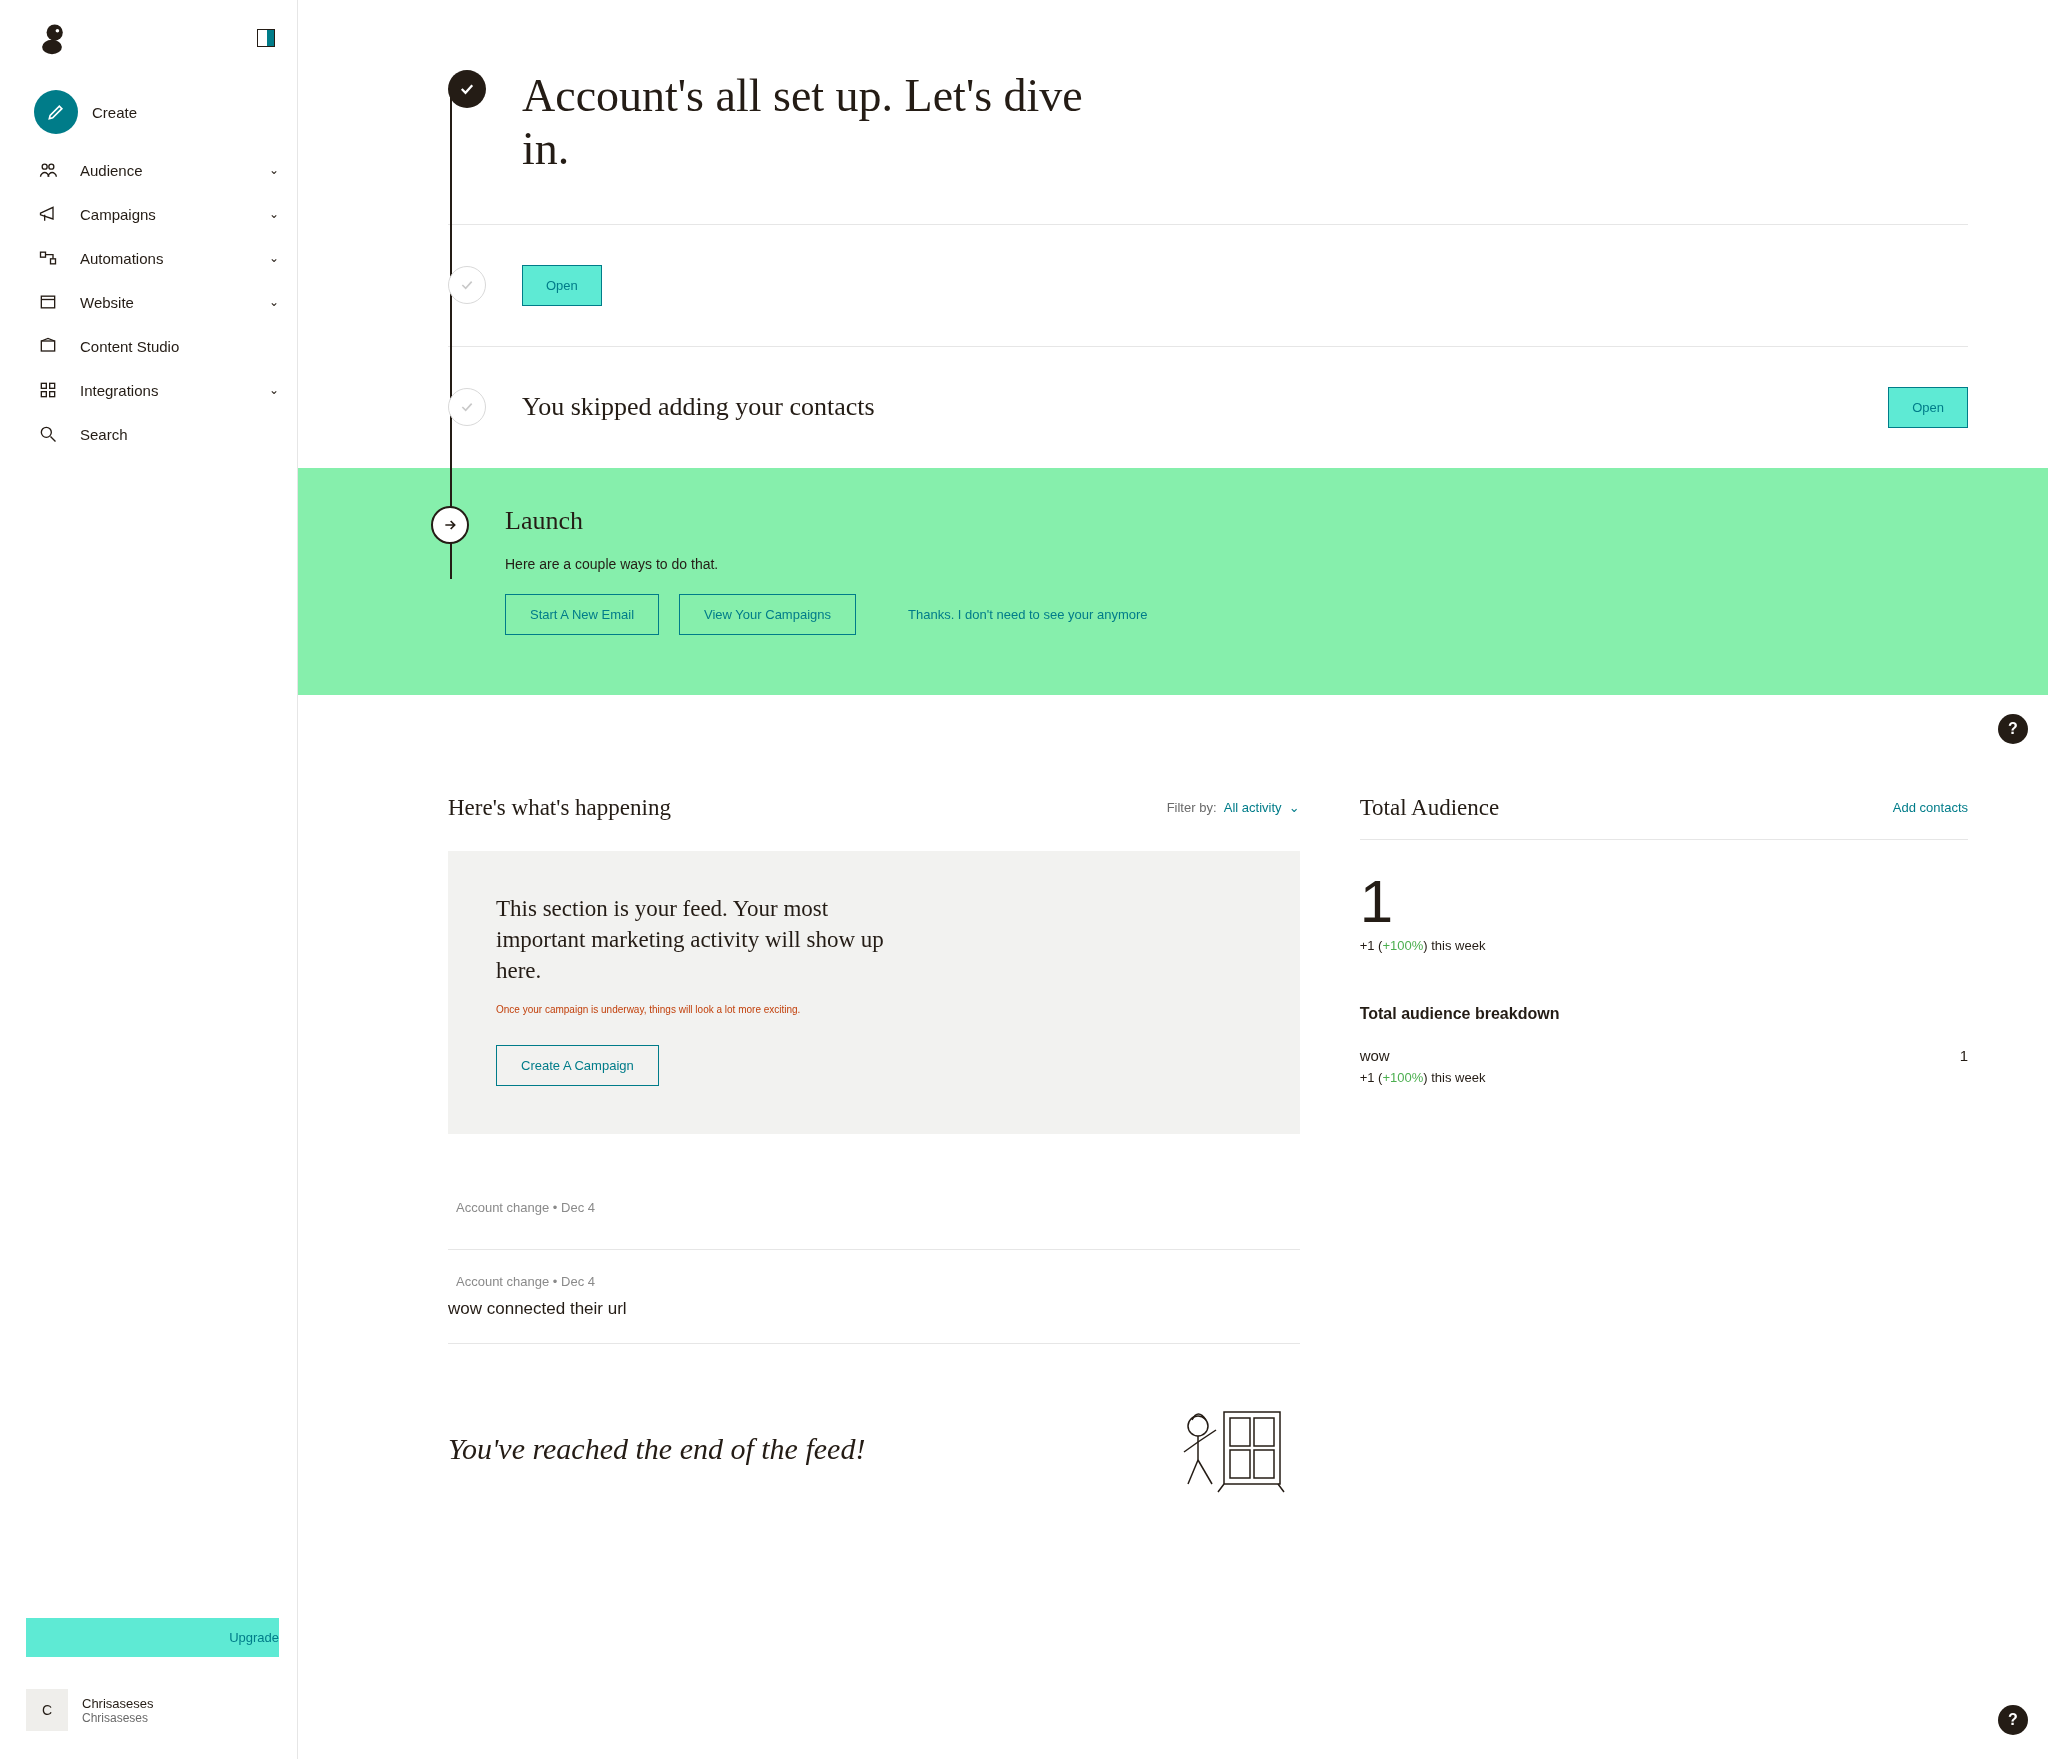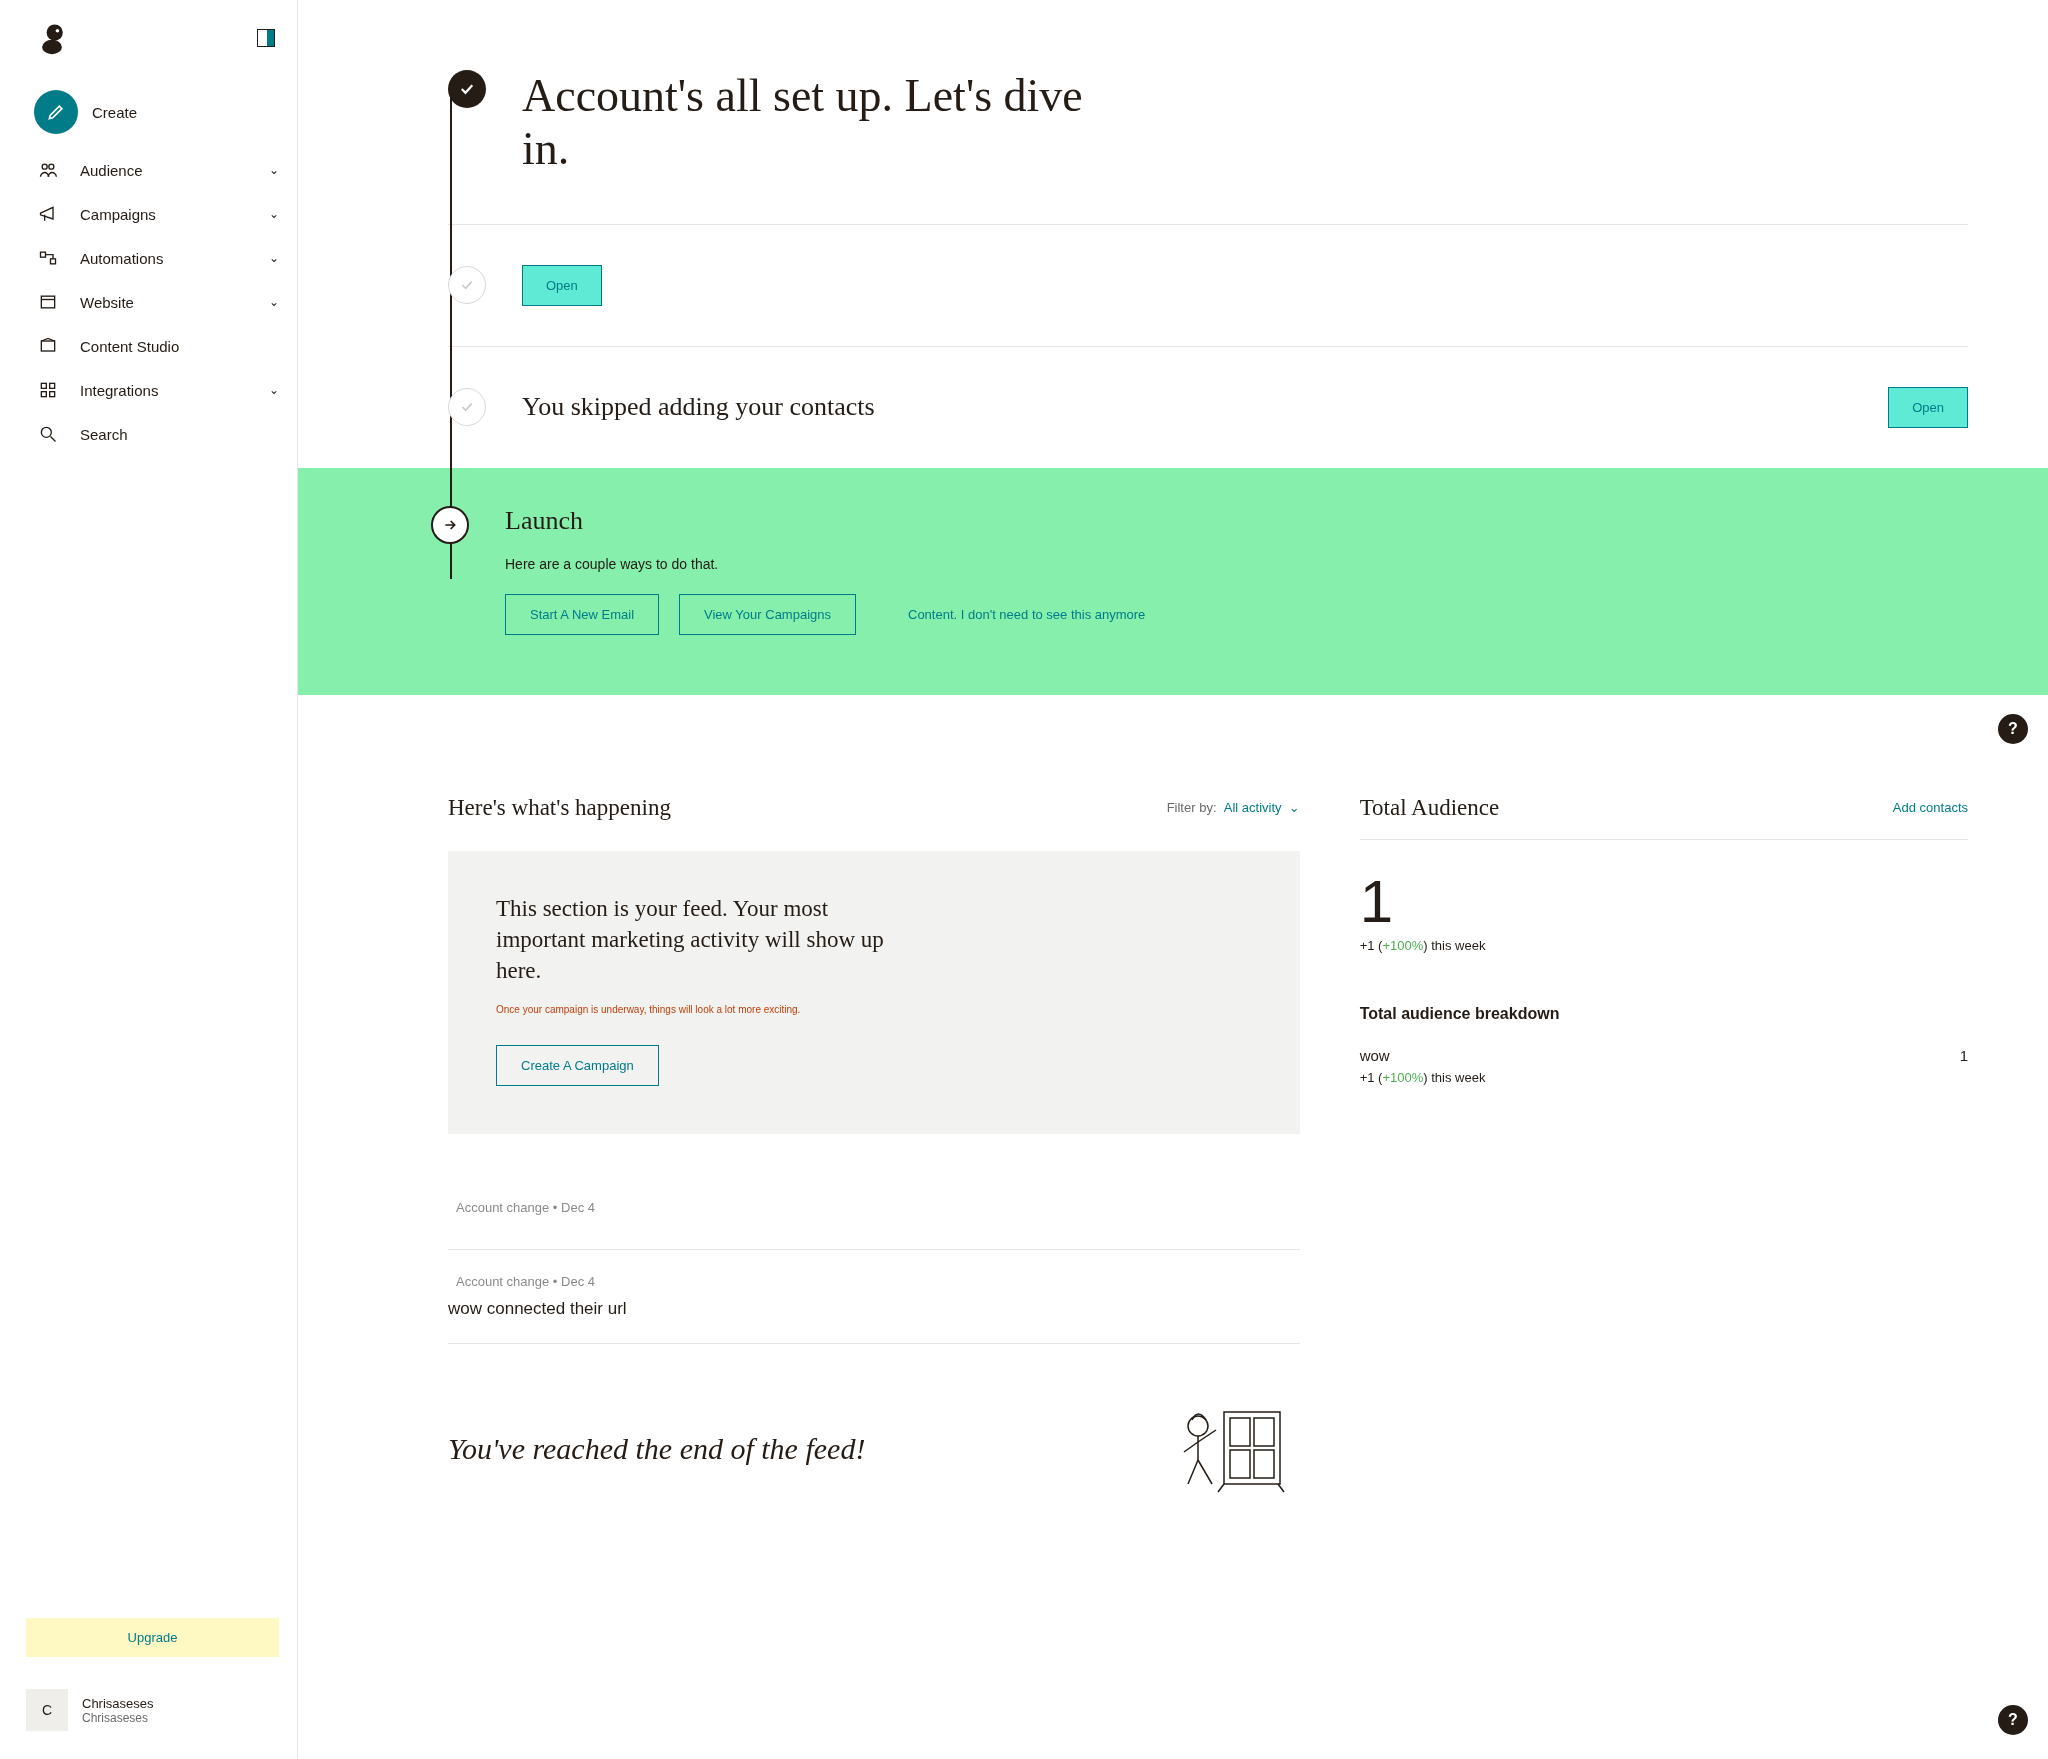--- a/index.html
+++ b/index.html
@@ -10,21 +10,21 @@
   .logo-row { display:flex; align-items:center; justify-content:space-between; padding:20px 22px 18px 26px; }
   .freddie { width:36px; height:36px; }
   .collapse-btn { width:18px; height:18px; border:1px solid #241c15; position:relative;}
   .collapse-btn::after { content:""; position:absolute; right:0; top:0; bottom:0; width:7px; background:#007c89;}
   .nav { list-style:none; padding:6px 0 0 18px; }
   .nav-item { display:flex; align-items:center; padding:11px 18px 11px 8px; font-size:15px; cursor:pointer; color:#241c15; position:relative;}
   .nav-item .icon { width:28px; height:22px; margin-right:18px; display:inline-flex; align-items:center; justify-content:center; flex-shrink:0;}
   .nav-item .chev { margin-left:auto; font-size:12px; color:#241c15;}
   .create-btn { display:flex; align-items:center; padding:10px 18px 10px 8px; font-size:15px; font-weight:500; cursor:pointer; margin-bottom:4px;}
   .create-btn .circle { width:44px; height:44px; border-radius:50%; background:#007c89; display:flex; align-items:center; justify-content:center; margin-right:14px;}
-  .upgrade { margin:auto 18px 18px 18px; background:#fef9c3; color:#007c89; text-align:center; padding:12px 0; font-size:13px; font-weight:500; cursor:pointer;}
+  .upgrade { margin:auto 18px 18px 18px; background:#5eead4; color:#007c89; text-align:right; padding:12px 0; font-size:13px; font-weight:500; cursor:pointer;}
   .account-block { display:flex; align-items:center; padding:14px 18px 28px 18px; cursor:pointer;}
   .avatar { width:42px; height:42px; background:#efeeeb; display:flex; align-items:center; justify-content:center; font-weight:500; color:#241c15; margin-right:14px;}
   .acct-name { font-size:13px; font-weight:500;}
   .acct-sub { font-size:12px; color:#6a6a6a;}
   .main { margin-left:298px; flex:1; overflow-y:auto; max-height:100vh;}
   .setup { padding:70px 60px 0 150px; position:relative; max-width:1730px;}
   .timeline { position:absolute; left:152px; top:85px; width:2px; height:494px; background:#241c15;}
   .step { display:flex; align-items:flex-start; padding:0 0 48px 0; position:relative;}
   .step-bullet { width:38px; height:38px; border-radius:50%; display:flex; align-items:center; justify-content:center; flex-shrink:0; margin-right:36px; position:relative; z-index:2; background:#fff;}
   .bullet-done { background:#241c15; }
@@ -212,21 +212,21 @@
             <svg width="16" height="16" viewBox="0 0 24 24" fill="none" stroke="#241c15" stroke-width="2.5">
               <path d="M5 12 H18 M13 6 L19 12 L13 18"></path>
             </svg>
           </div>
         <div style="flex:1;">
           <div class="launch-title">Launch</div>
           <div class="launch-sub">Here are a couple ways to do that.</div>
           <div style="display:flex; align-items:center;">
             <button class="btn-outline">Start A New Email</button>
             <button class="btn-outline">View Your Campaigns</button>
-            <span class="link-text" style="margin-left:32px;">Content. I don't need to see this anymore</span>
+            <span class="link-text" style="margin-left:32px;">Thanks. I don't need to see your anymore</span>
           </div>
         </div>
       </div>
     </div>
 
     <div class="dashboard">
       <div class="left-col">
         <div class="section-header">
           <div class="section-title">Here's what's happening</div>
           <div class="filter">

